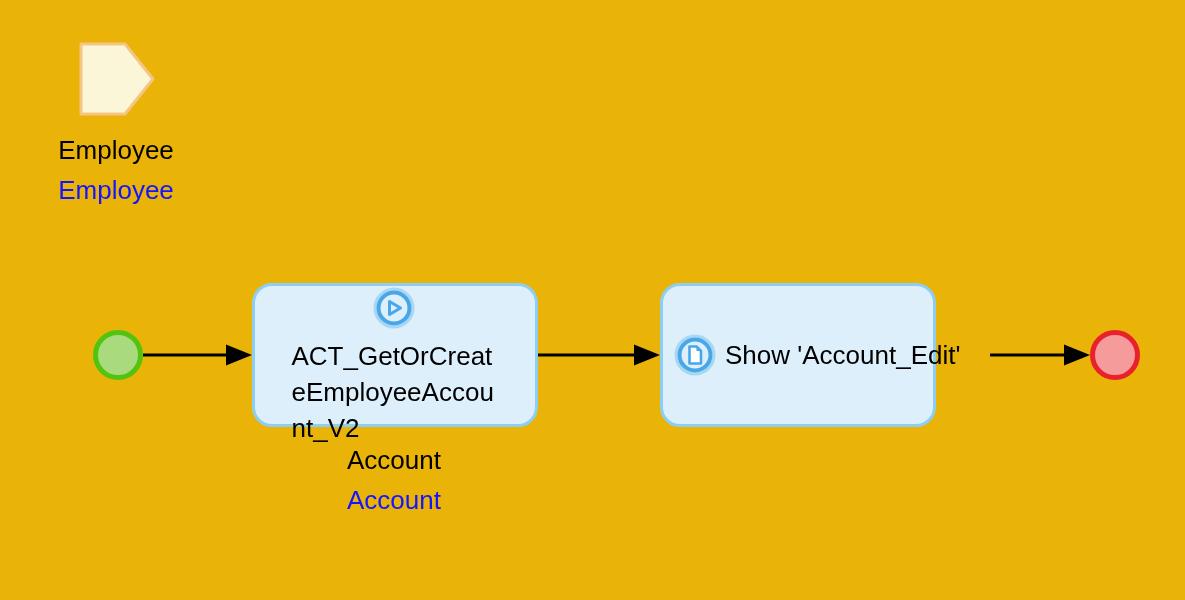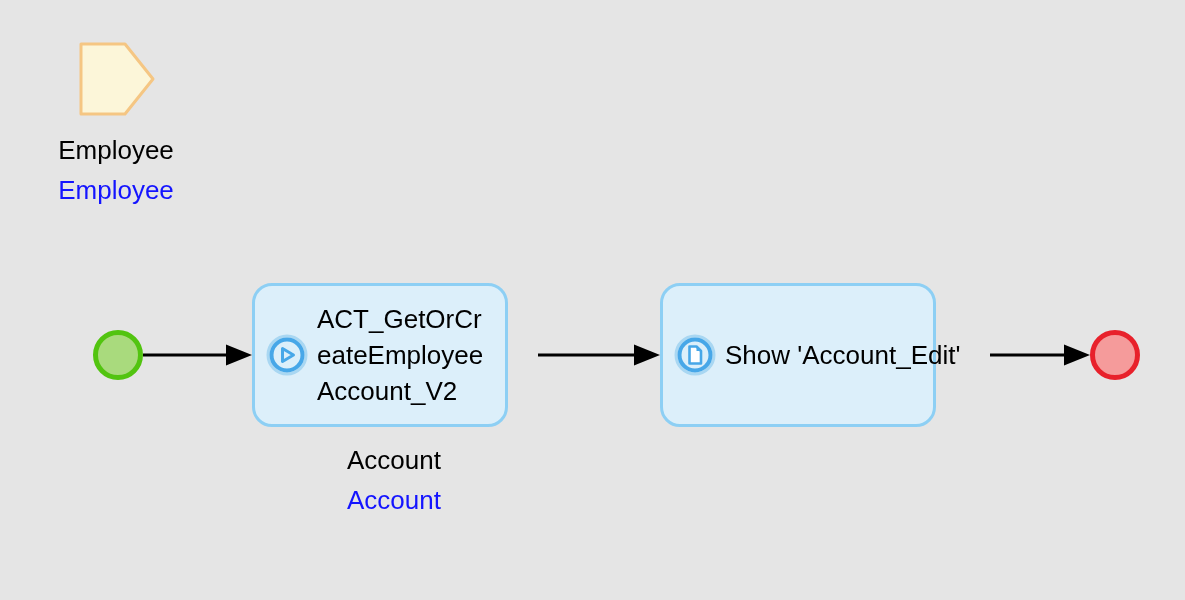--- a/index.html
+++ b/index.html
@@ -4,21 +4,21 @@
 <style>
   html, body {
     margin: 0;
     padding: 0;
     background: #FFFFFF;
   }
   .canvas {
     position: relative;
     width: 1185px;
     height: 600px;
-    background: #e5e5e5;
+    background: #eab308;
     font-family: "Liberation Sans", sans-serif;
     color: #000000;
     overflow: hidden;
   }
   .abs { position: absolute; }
   .connectors {
     position: absolute;
     left: 0;
     top: 0;
     width: 1185px;
@@ -30,21 +30,21 @@
     height: 144px;
     box-sizing: border-box;
     background: #DCEFFA;
     border: 3px solid #8DCFF4;
     border-radius: 20px;
     display: flex;
     align-items: center;
     padding: 0 12px 0 10px;
     gap: 8px;
   }
-  .node-1 { left: 252px; width: 256px; }
+  .node-1 { left: 252px; width: 286px; flex-direction: column; }
   .node-2 { left: 660px; width: 276px; }
   .node-label {
     font-size: 26px;
     line-height: 36px;
     word-break: break-all;
   }
   .node-1 .node-label { width: 205px; }
   .node-2 .node-label { white-space: nowrap; }
   .icon {
     flex: 0 0 44px;

